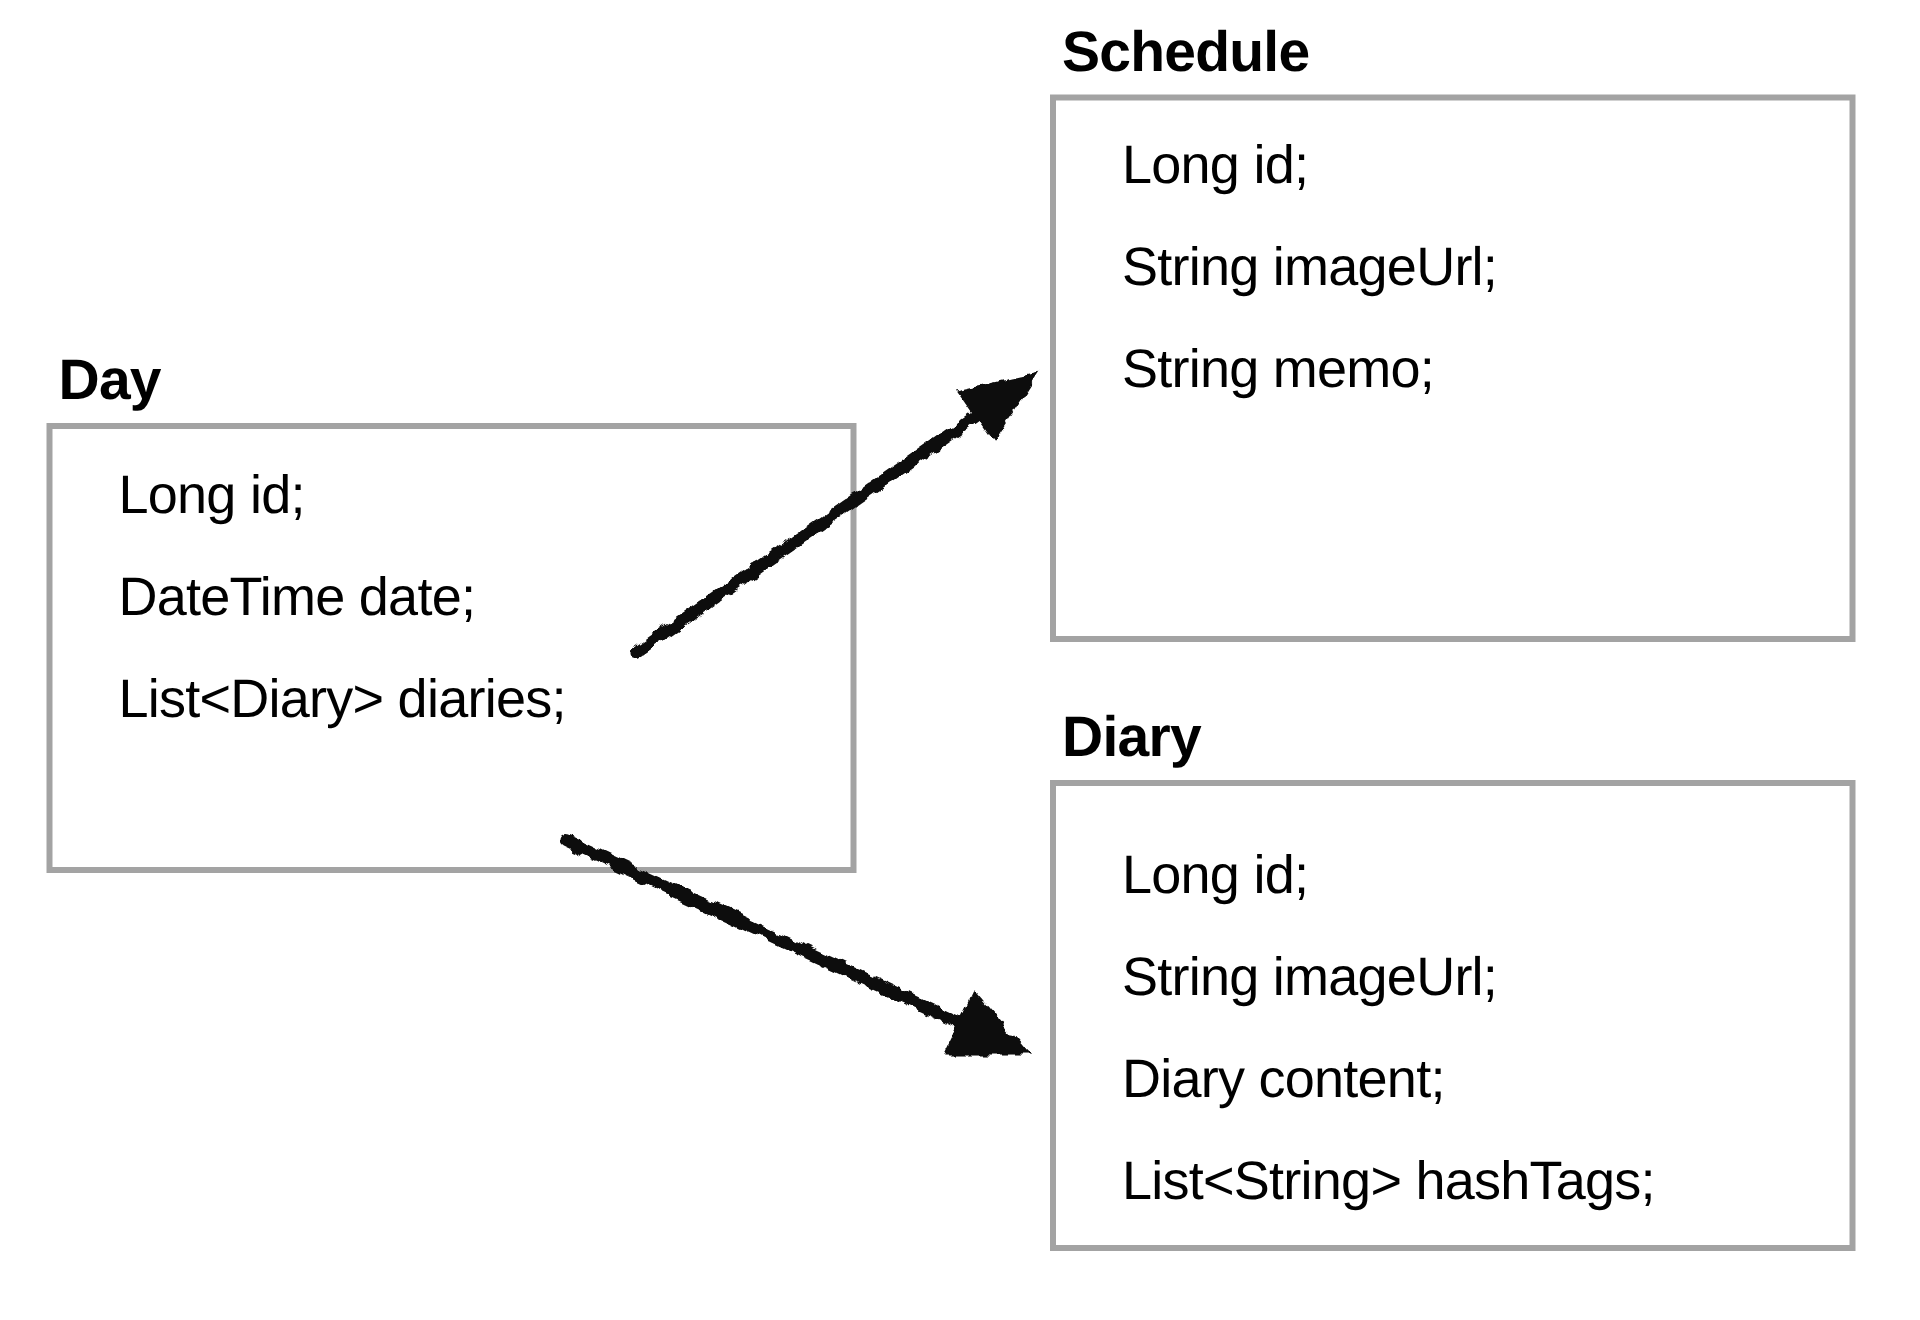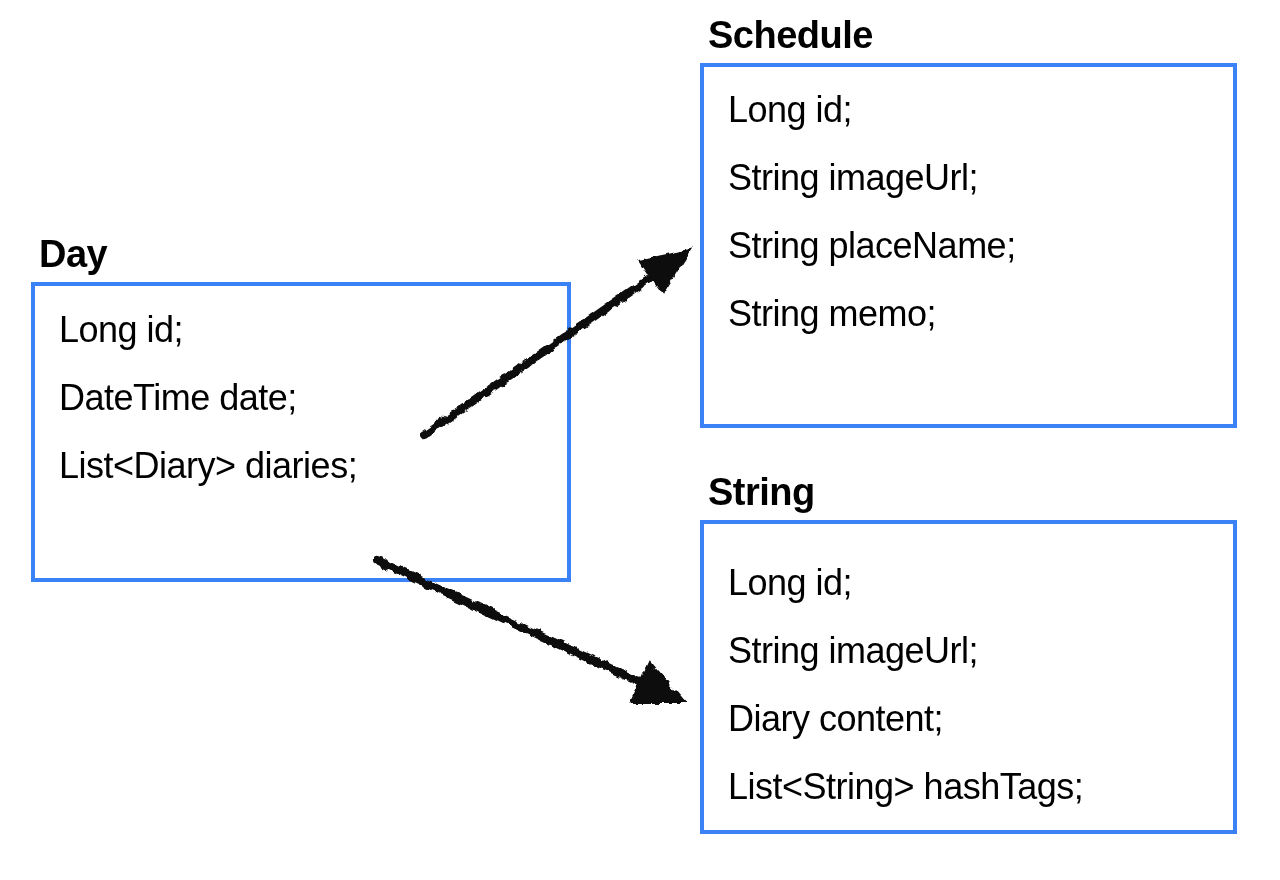--- a/index.html
+++ b/index.html
@@ -11,40 +11,40 @@
   .canvas {
     position: relative;
     width: 1280px;
     height: 880px;
     background: #ffffff;
     overflow: hidden;
   }
   .entity {
     position: absolute;
     box-sizing: border-box;
-    border: 4px solid #3b82f6;
+    border: 4px solid #a3a3a3;
     background: #ffffff;
   }
   .entity-title {
     position: absolute;
     bottom: calc(100% + 10px);
     left: 4px;
     margin: 0;
     font-size: 38px;
     font-weight: 700;
     color: #000000;
     letter-spacing: -0.5px;
     white-space: nowrap;
   }
   .field {
     font-size: 36px;
     line-height: 68px;
     letter-spacing: -0.5px;
     color: #000000;
-    padding-left: 24px;
+    padding-left: 44px;
     white-space: nowrap;
   }
   .entity-day      { left: 31px;  top: 282px; width: 540px; height: 300px; }
   .entity-schedule { left: 700px; top: 63px;  width: 537px; height: 365px; }
   .entity-diary    { left: 700px; top: 520px; width: 537px; height: 314px; }
   .entity-day      .fields { padding-top: 10px; }
   .entity-schedule .fields { padding-top: 9px; }
   .entity-diary    .fields { padding-top: 25px; }
   .arrows {
     position: absolute;
@@ -84,27 +84,26 @@
       <div class="field">DateTime date;</div>
       <div class="field">List&lt;Diary&gt; diaries;</div>
     </div>
   </section>
 
   <section class="entity entity-schedule">
     <h2 class="entity-title">Schedule</h2>
     <div class="fields">
       <div class="field">Long id;</div>
       <div class="field">String imageUrl;</div>
-      <div class="field">String placeName;</div>
       <div class="field">String memo;</div>
     </div>
   </section>
 
   <section class="entity entity-diary">
-    <h2 class="entity-title">String</h2>
+    <h2 class="entity-title">Diary</h2>
     <div class="fields">
       <div class="field">Long id;</div>
       <div class="field">String imageUrl;</div>
       <div class="field">Diary content;</div>
       <div class="field">List&lt;String&gt; hashTags;</div>
     </div>
   </section>
 
 </div>
 

